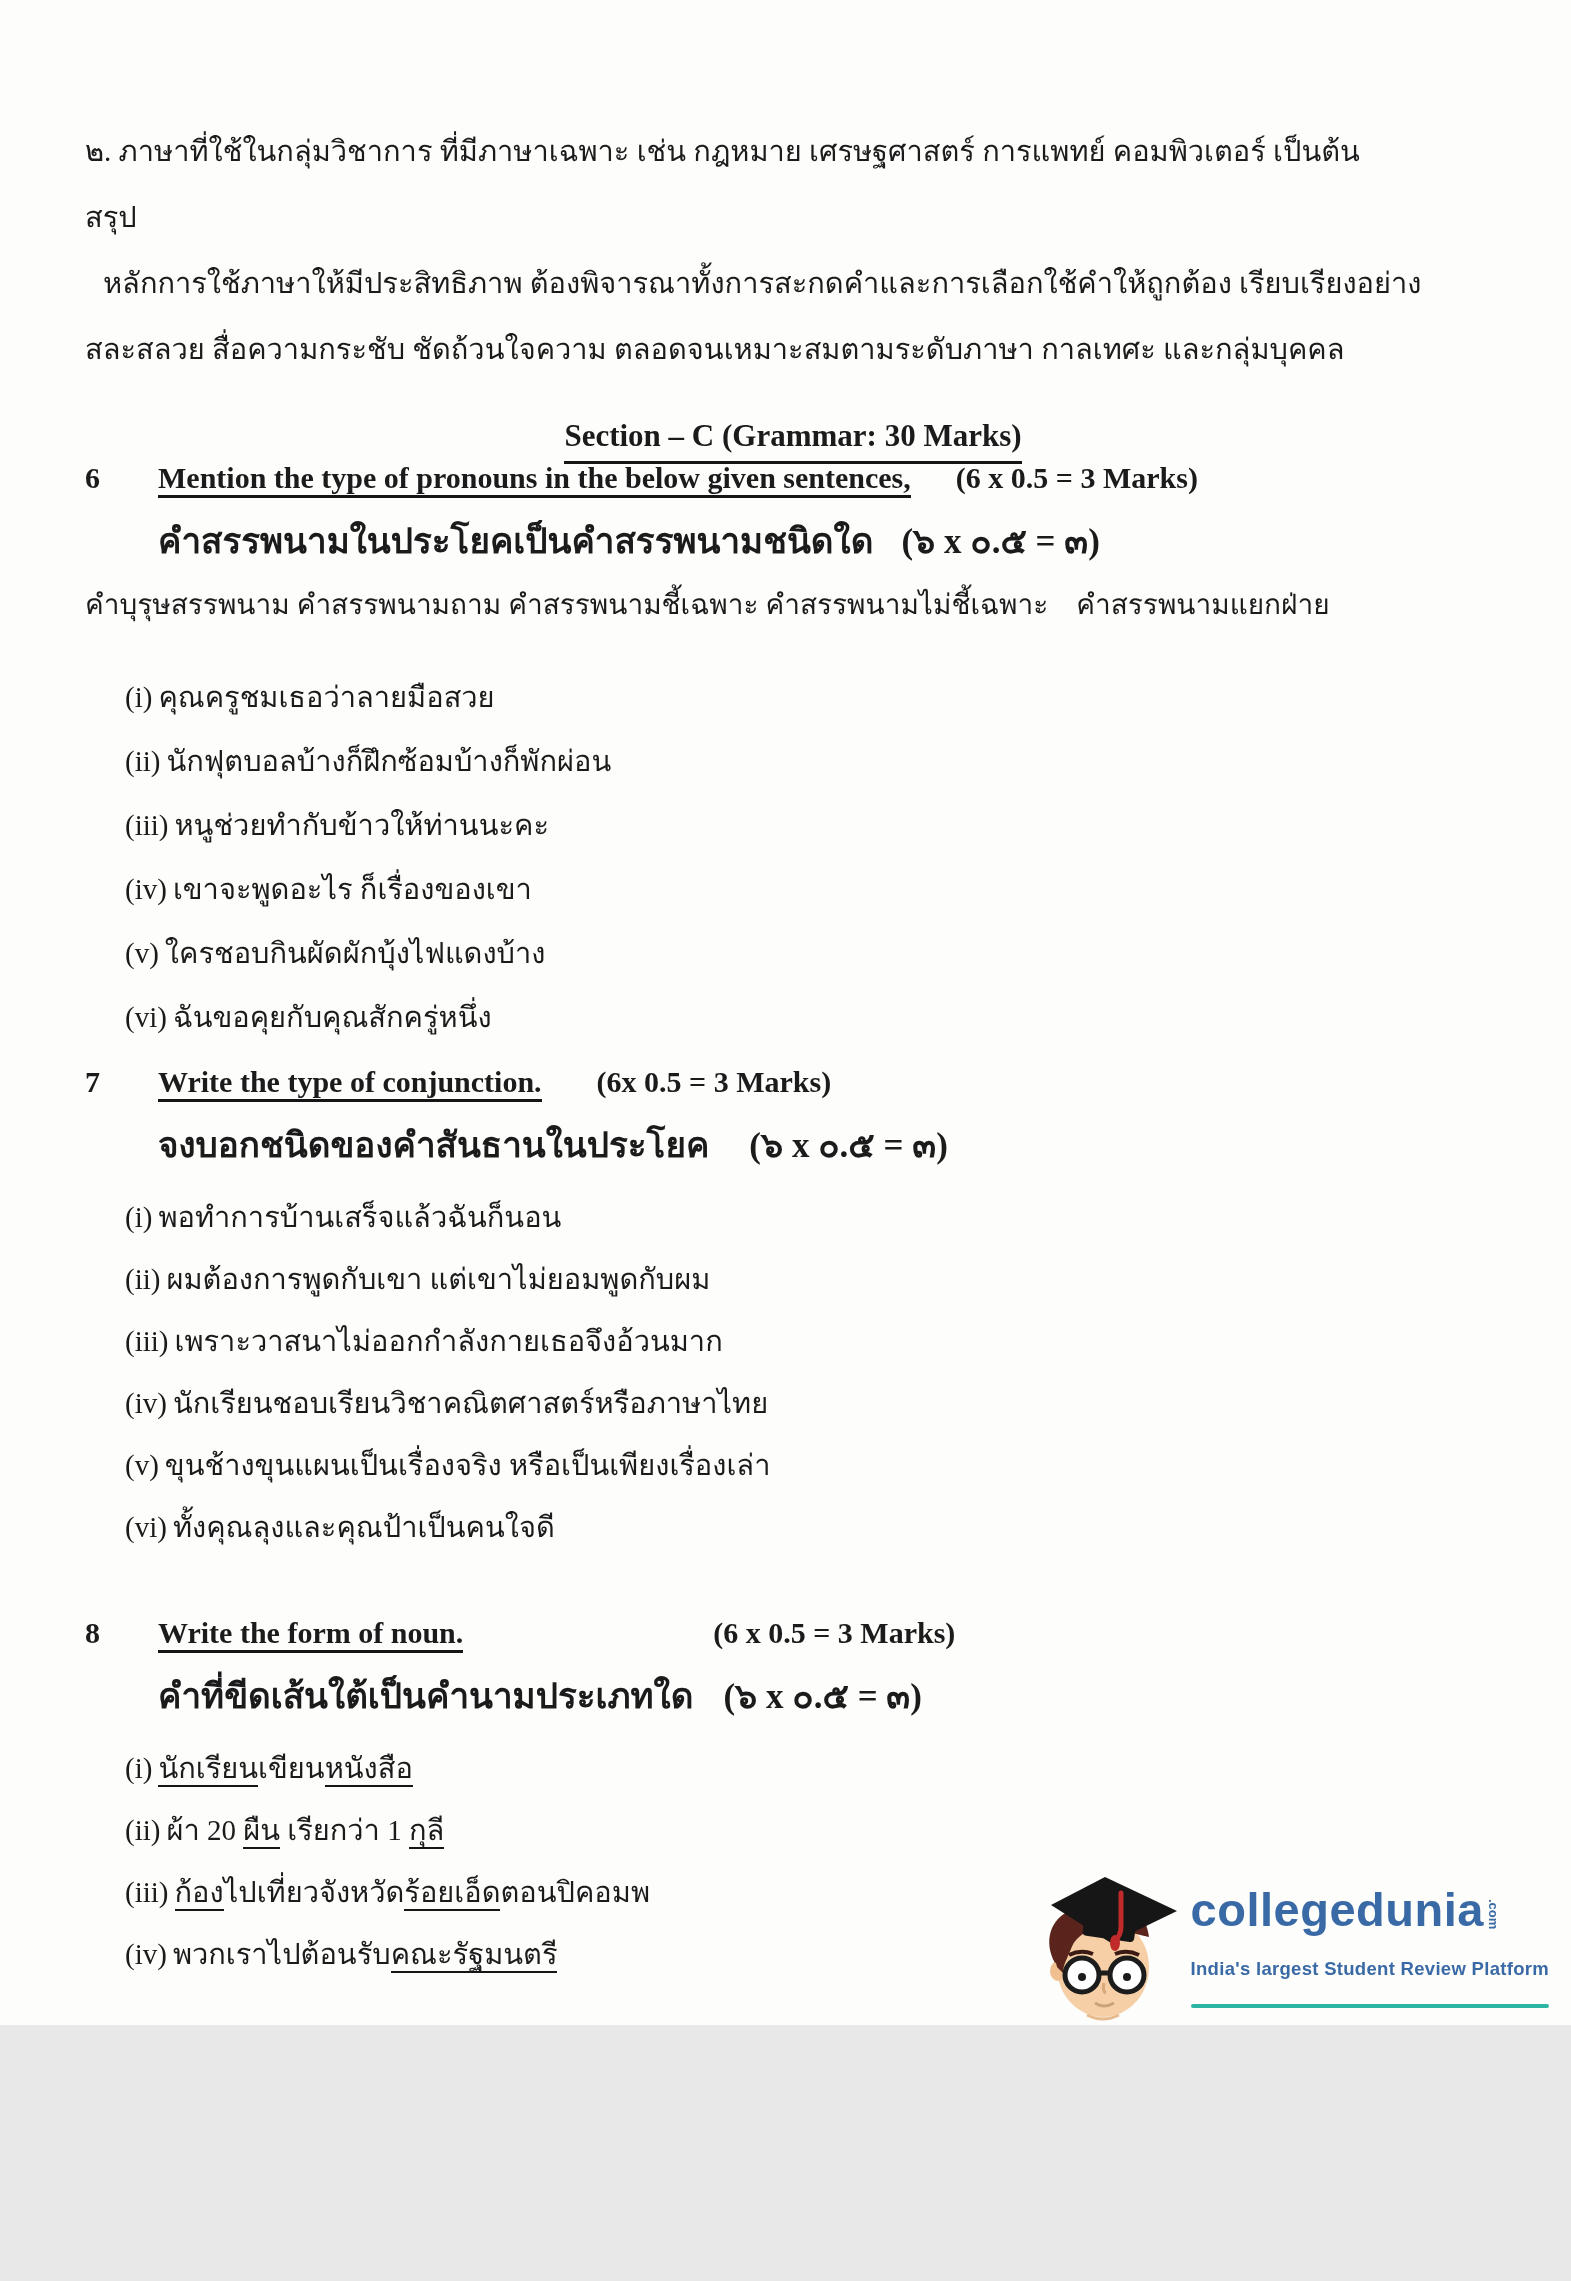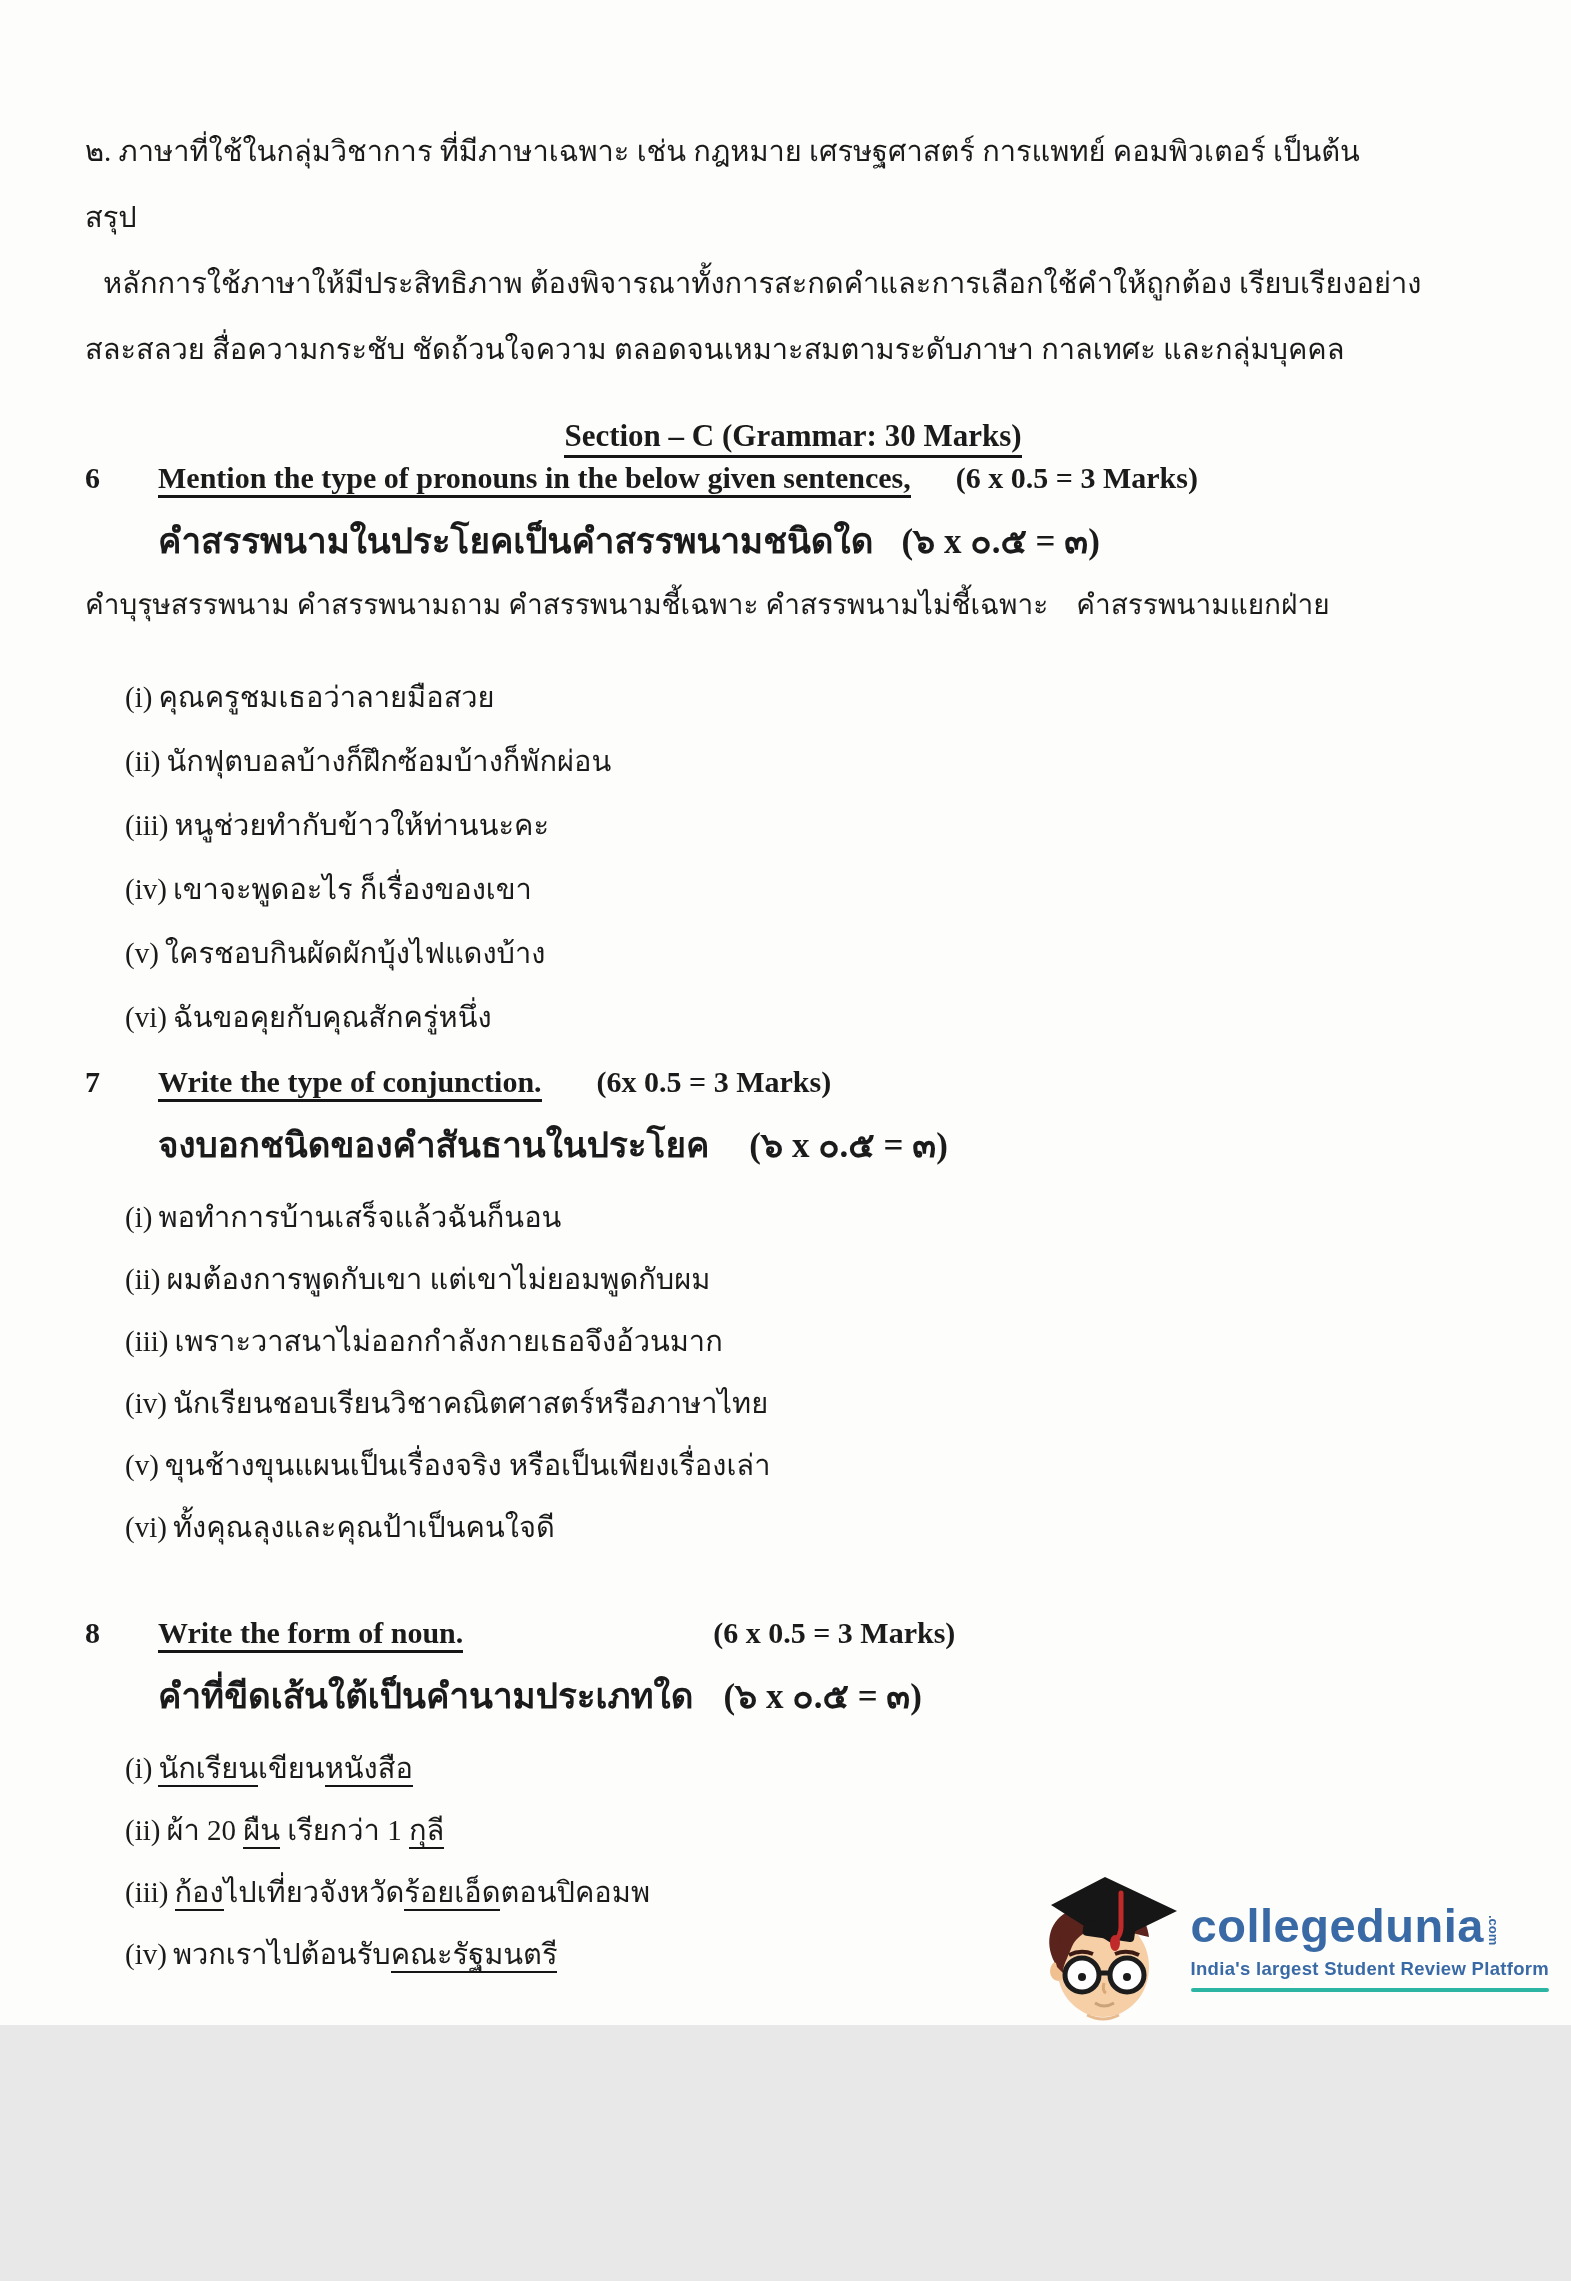--- a/index.html
+++ b/index.html
@@ -31,21 +31,21 @@
   
   .section-heading {
     margin: 34px 0 0 0;
     text-align: center;
     font-size: 31px;
     font-weight: bold;
     line-height: 40px;
   }
   .section-heading span {
     border-bottom: 3px solid #161616;
-    padding-bottom: 2px;
+    padding-bottom: 8px;
   }
 
   
   .question { margin: 0; }
   .q-head {
     line-height: 44px;
     font-size: 30px;
     font-weight: bold;
     white-space: nowrap;
   }
@@ -112,21 +112,21 @@
 
   
   .branding {
     position: absolute;
     right: 22px;
     bottom: 2px;
     display: flex;
     align-items: center;
   }
   .mascot { width: 160px; height: 152px; flex: 0 0 auto; margin-right: 6px; }
-  .brand-text { display: flex; flex-direction: column; }
+  .brand-text { display: flex; flex-direction: column; gap: 16px; }
   .brand-row { display: flex; align-items: flex-end; }
   .brand-name {
     font-family: "Liberation Sans", "DejaVu Sans", sans-serif;
     font-size: 47px;
     font-weight: bold;
     letter-spacing: 0.5px;
     line-height: 1;
   }
   .brand-tld {
     font-family: "Liberation Sans", "DejaVu Sans", sans-serif;

